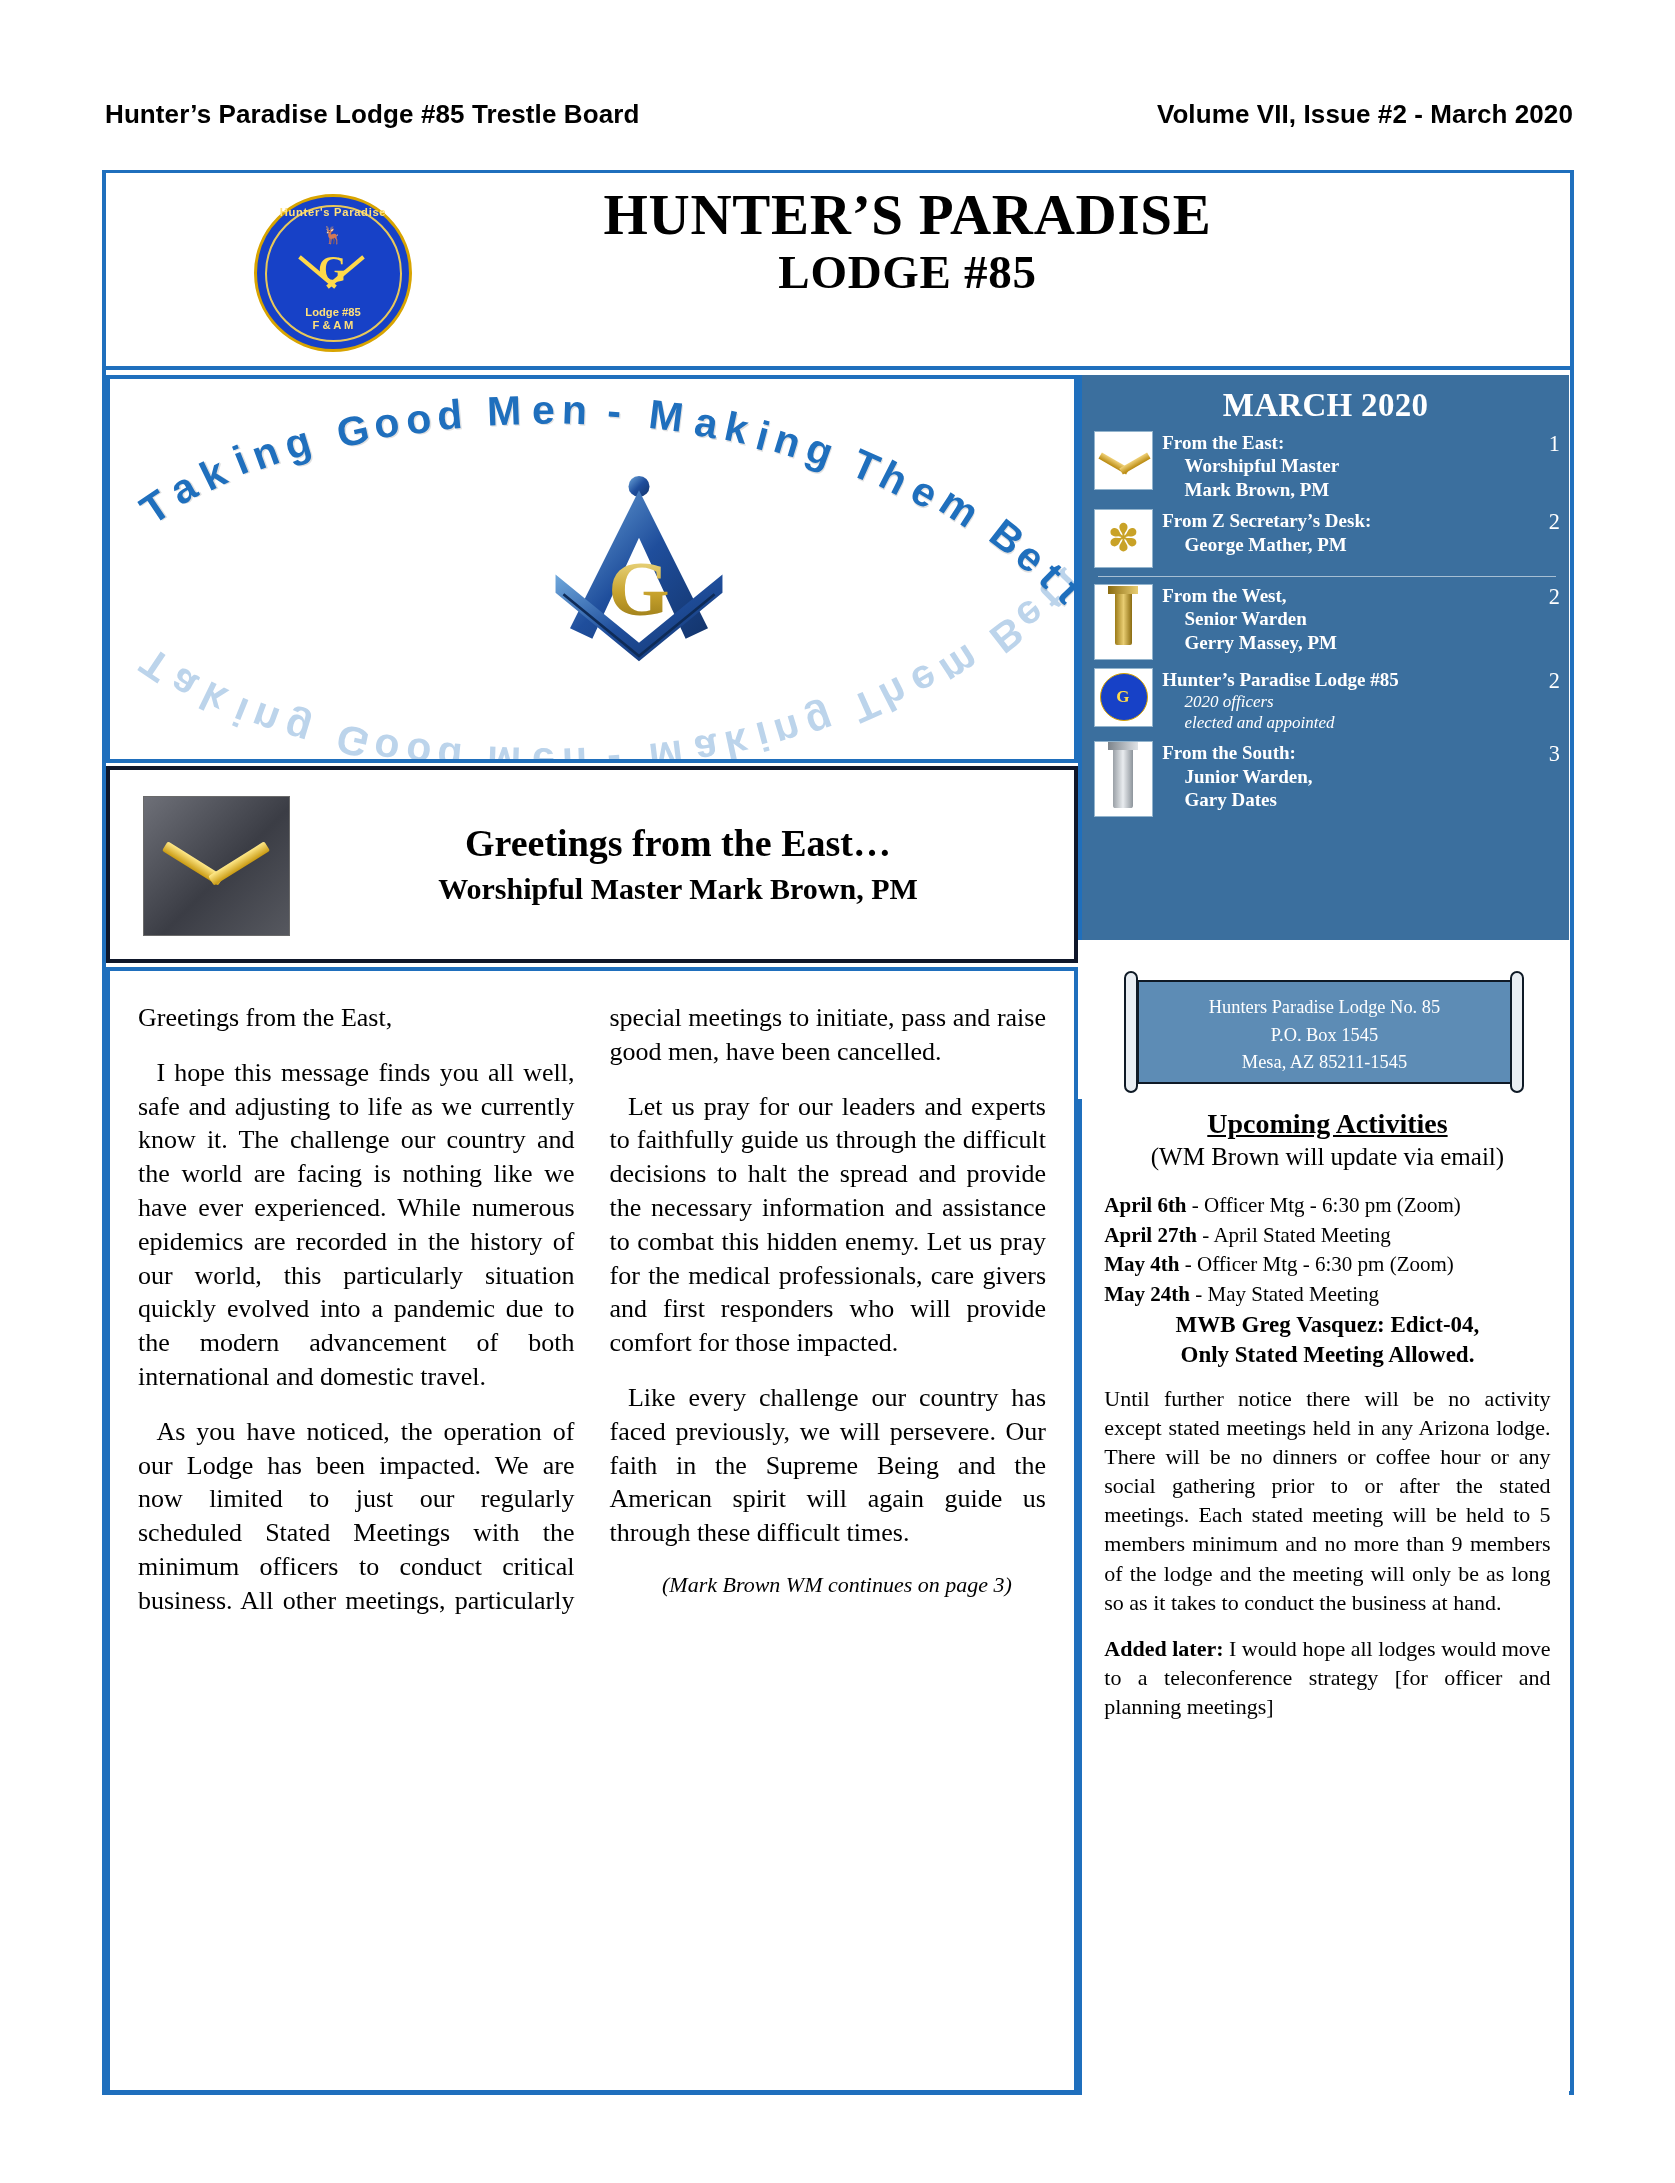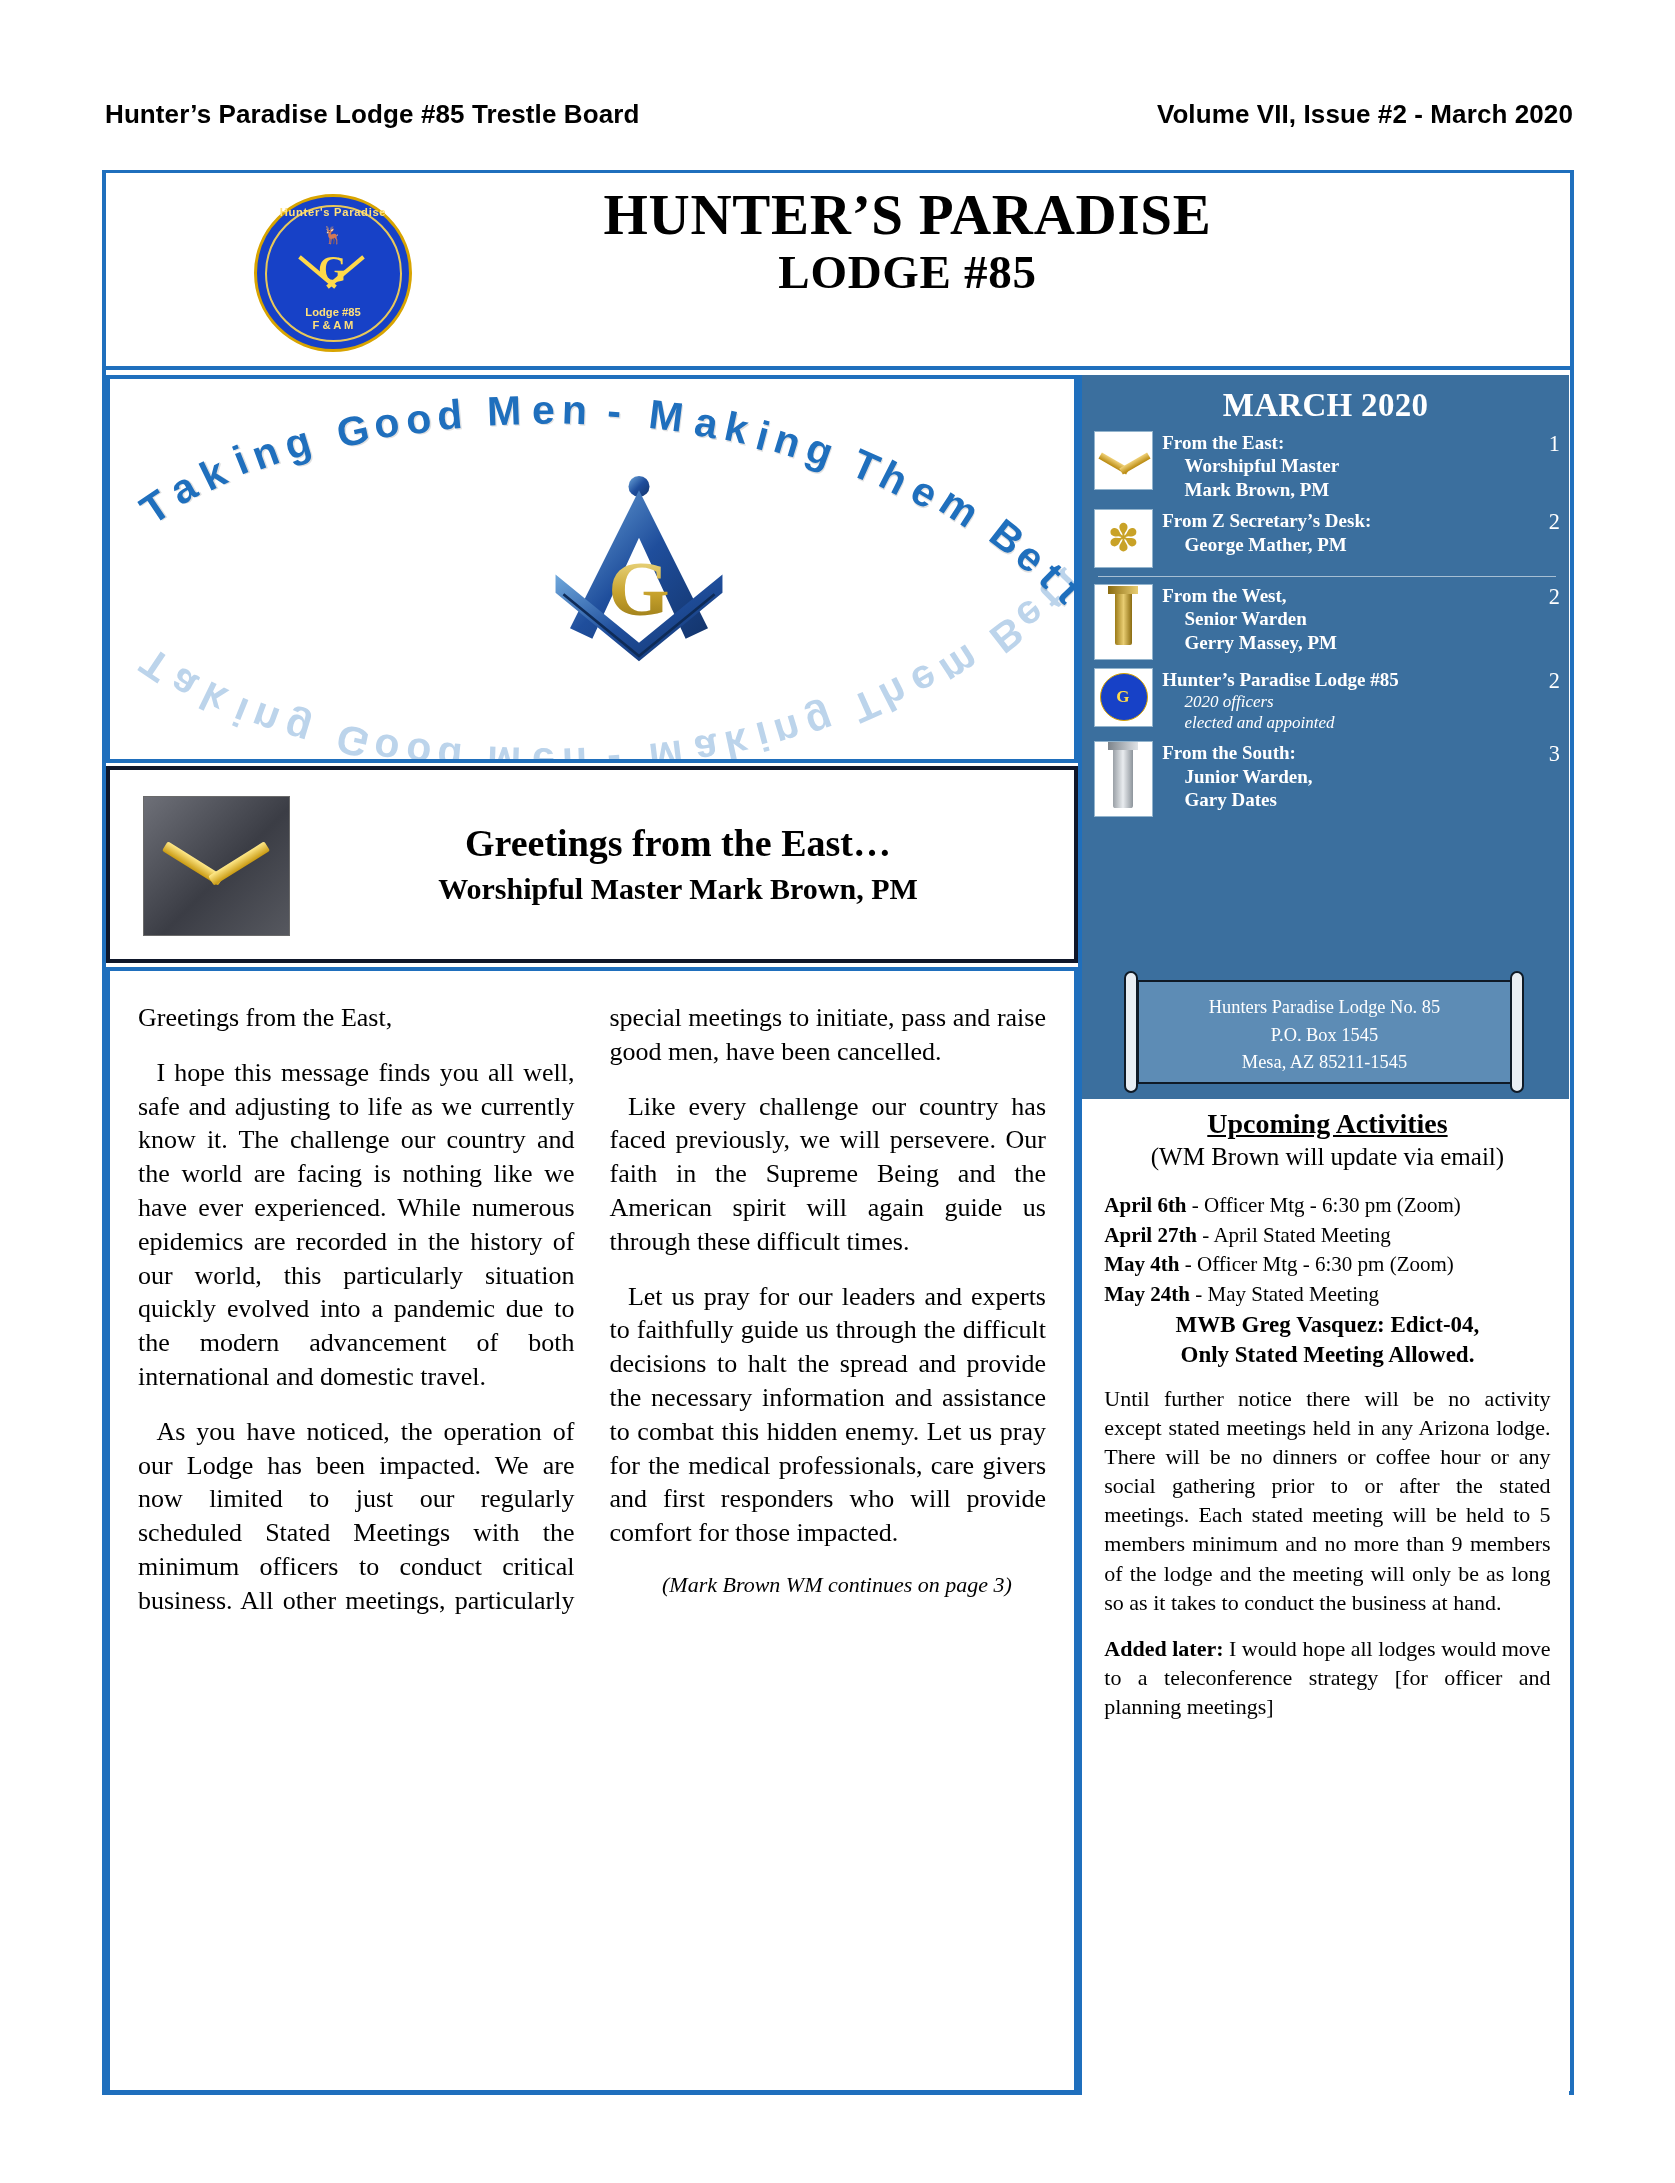--- a/index.html
+++ b/index.html
@@ -312,21 +312,21 @@
     text-indent: 0;
     margin-top: 9.2px;
   }
 
   
   .sidebar {
     position: absolute;
     left: 1078px;
     top: 375px;
     width: 491px;
-    height: 724px;
+    height: 565px;
     background: #3b6f9e;
     border-left: 4px solid #1f6fbd;
     box-sizing: border-box;
     color: #ffffff;
   }
   .sidebar-title {
     text-align: center;
     font-size: 33px;
     font-weight: bold;
     padding-top: 12px;
@@ -658,22 +658,22 @@
     </div>
     <div class="greet-title">Greetings from the East…</div>
     <div class="greet-sub">Worshipful Master Mark Brown, PM</div>
   </div>
 
   <div class="article">
     <div class="article-cols">
       <p class="noindent">Greetings from the East,</p>
       <p>I hope this message finds you all well, safe and adjusting to life as we currently know it.  The challenge our country and the world are facing is nothing like we have ever experienced.  While numerous epidemics are recorded in the history of our world, this particularly situation quickly evolved into a pandemic due to the modern advancement of both international and domestic travel.</p>
       <p>As you have noticed, the operation of our Lodge has been impacted.  We are now limited to just our regularly scheduled Stated Meetings with the minimum officers to conduct critical business.  All other meetings, particularly special meetings to initiate, pass and raise good men, have been cancelled.</p>
+      <p>Let us pray for our leaders and experts to faithfully guide us through the difficult decisions to halt the spread and provide the necessary information and assistance to combat this hidden enemy.  Let us pray for the medical professionals, care givers and first responders who will provide comfort for those impacted.</p>
       <p>Like every challenge our country has faced previously, we will persevere.  Our faith in the Supreme Being and the American spirit will again guide us through these difficult times.</p>
-      <p>Let us pray for our leaders and experts to faithfully guide us through the difficult decisions to halt the spread and provide the necessary information and assistance to combat this hidden enemy.  Let us pray for the medical professionals, care givers and first responders who will provide comfort for those impacted.</p>
       <p class="contd">(Mark Brown WM continues on page 3)</p>
     </div>
   </div>
 
   <div class="sidebar">
     <div class="sidebar-title">MARCH 2020</div>
     <div class="toc">
 
       <div class="toc-row">
         <div class="toc-thumb">

